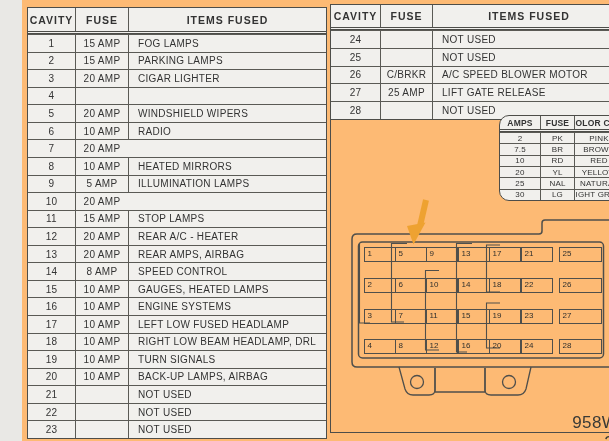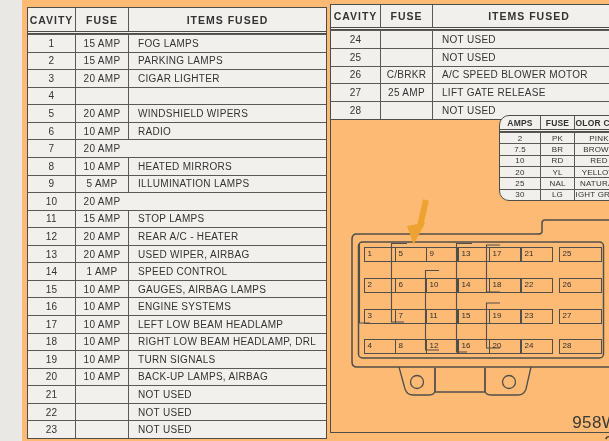--- a/index.html
+++ b/index.html
@@ -125,45 +125,45 @@
 
       <div class="trow">
         <div class="cell c1">12</div>
         <div class="cell c2">20 AMP</div>
         <div class="cell c3 items">REAR A/C - HEATER</div>
       </div>
 
       <div class="trow">
         <div class="cell c1">13</div>
         <div class="cell c2">20 AMP</div>
-        <div class="cell c3 items">USED WIPER, AIRBAG</div>
+        <div class="cell c3 items">REAR AMPS, AIRBAG</div>
       </div>
 
       <div class="trow">
         <div class="cell c1">14</div>
-        <div class="cell c2">1 AMP</div>
+        <div class="cell c2">8 AMP</div>
         <div class="cell c3 items">SPEED CONTROL</div>
       </div>
 
       <div class="trow">
         <div class="cell c1">15</div>
         <div class="cell c2">10 AMP</div>
-        <div class="cell c3 items">GAUGES, AIRBAG LAMPS</div>
+        <div class="cell c3 items">GAUGES, HEATED LAMPS</div>
       </div>
 
       <div class="trow">
         <div class="cell c1">16</div>
         <div class="cell c2">10 AMP</div>
         <div class="cell c3 items">ENGINE SYSTEMS</div>
       </div>
 
       <div class="trow">
         <div class="cell c1">17</div>
         <div class="cell c2">10 AMP</div>
-        <div class="cell c3 items">LEFT LOW BEAM HEADLAMP</div>
+        <div class="cell c3 items">LEFT LOW FUSED HEADLAMP</div>
       </div>
 
       <div class="trow">
         <div class="cell c1">18</div>
         <div class="cell c2">10 AMP</div>
         <div class="cell c3 items">RIGHT LOW BEAM HEADLAMP, DRL</div>
       </div>
 
       <div class="trow">
         <div class="cell c1">19</div>

